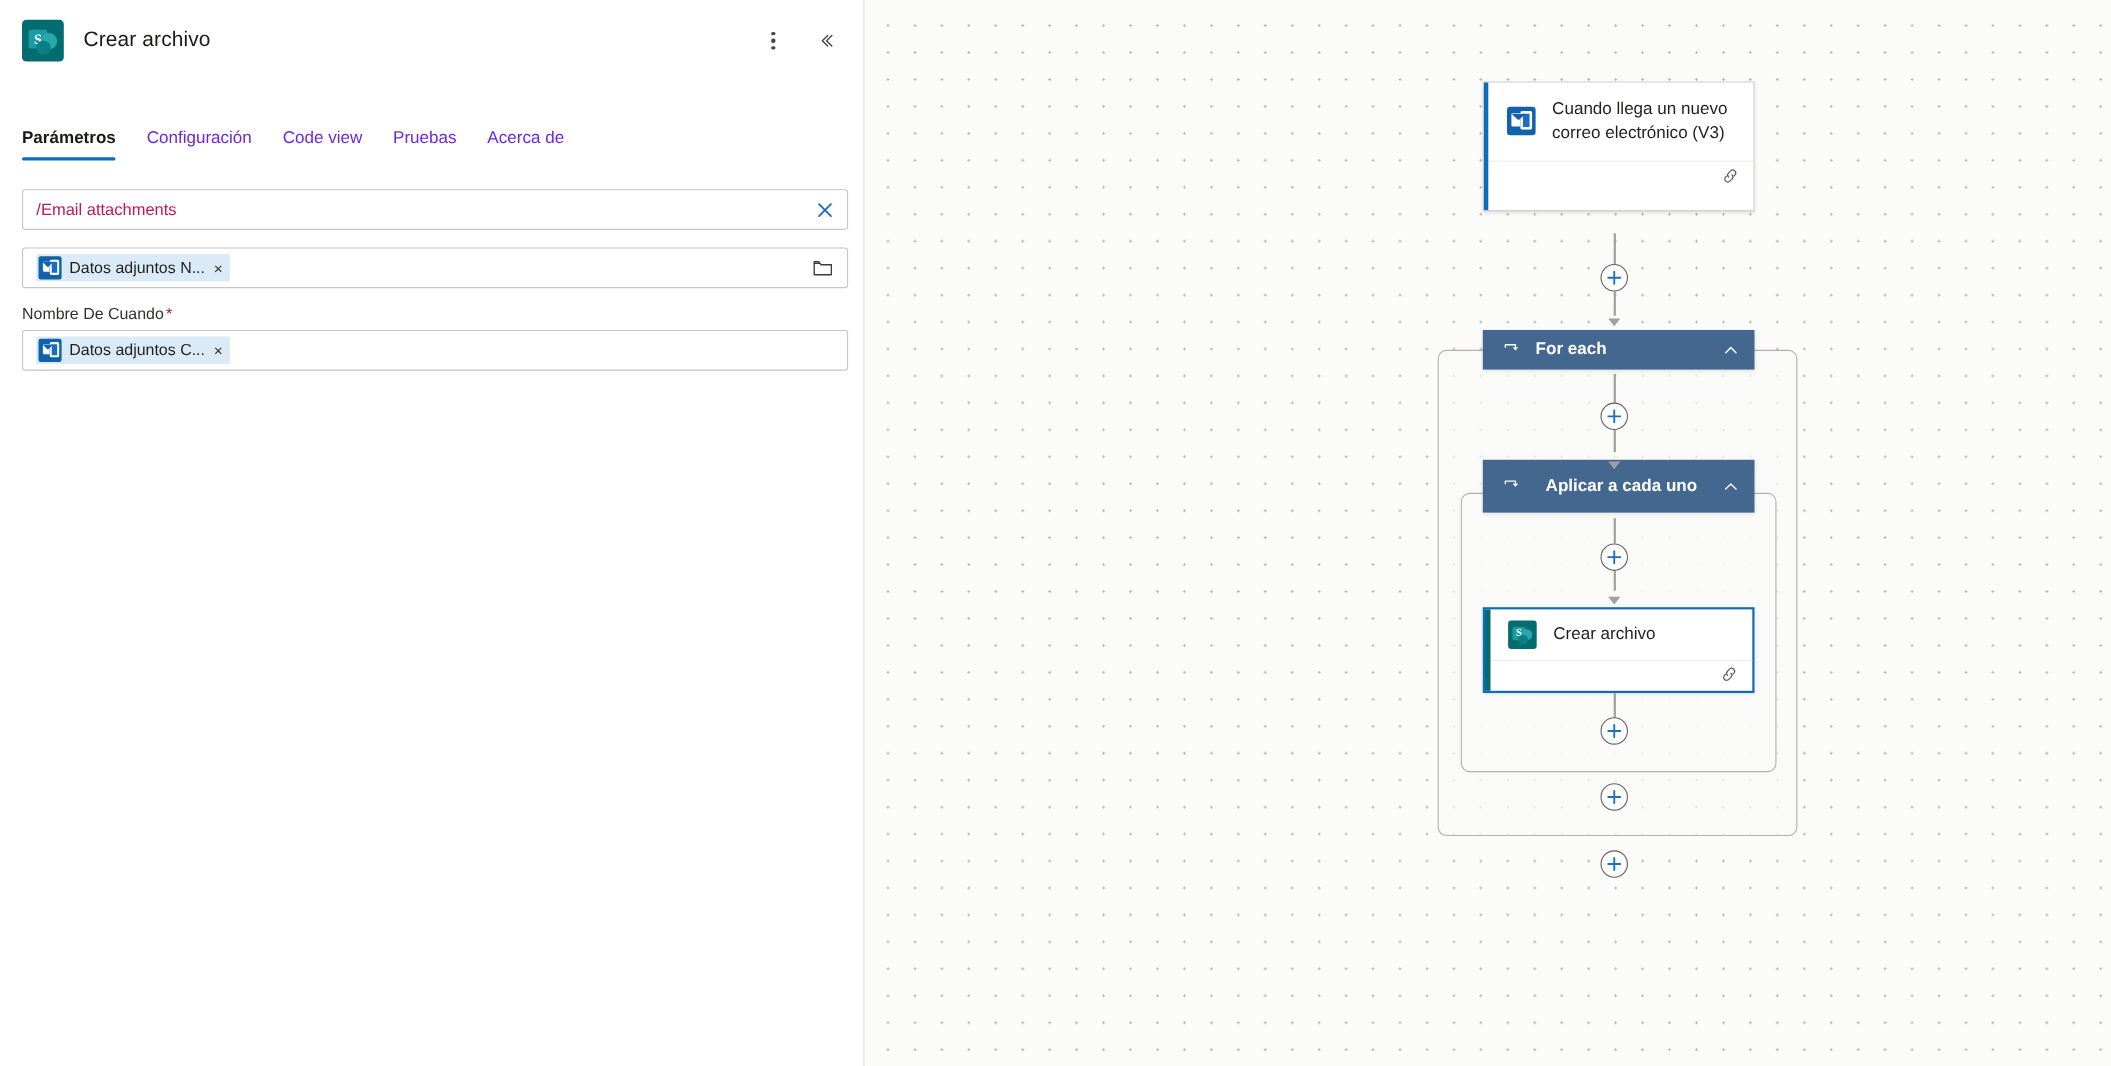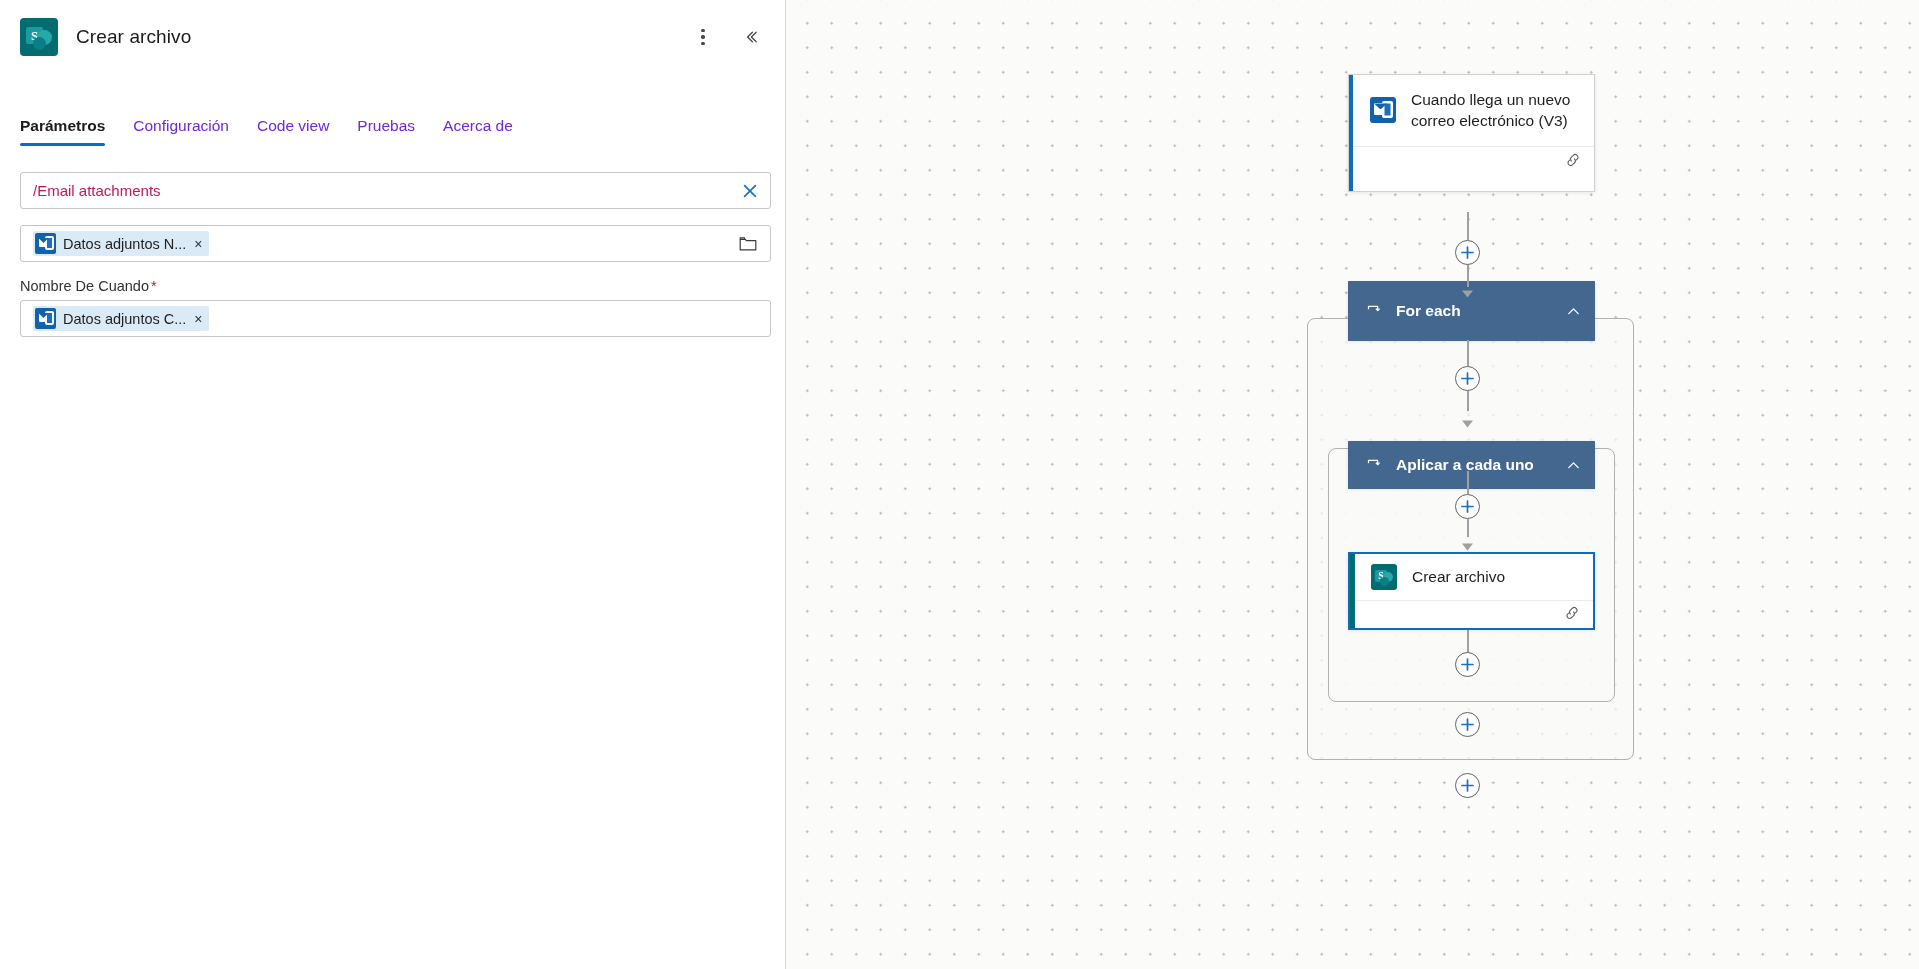--- a/index.html
+++ b/index.html
@@ -409,21 +409,21 @@
         <path d="M6.5 1v11M1 6.5h11" stroke="#1c6ec2" stroke-width="1.7" stroke-linecap="round"></path>
       </svg>
     </div>
     <div class="conn-line" style="left:681px; top:265px; height:22px;"></div>
     <div class="arrow-head" style="left:675px; top:284px;">
       <svg width="13" height="10" viewBox="0 0 13 10" aria-hidden="true">
           <path d="M6.5 9.5 1 2.5h11z" fill="#a0a0a0"></path>
         </svg>
     </div>
 
-    <div class="scope-head" style="left:562px; top:281px; width:247px; height:60px;">
+    <div class="scope-head" style="left:562px; top:300px; width:247px; height:36px;">
       <span class="loop-icon">
         <svg width="16" height="16" viewBox="0 0 16 16" fill="none" aria-hidden="true">
           <path d="M2.5 6.2V3.4h9.2v4.3" stroke="#ffffff" stroke-width="1.2" stroke-linejoin="round"></path>
           <path d="M11.7 7.7 13.2 6M11.7 7.7 10.2 6" stroke="#ffffff" stroke-width="1.2" stroke-linecap="round"></path>
           <path d="M2.5 6.2v6.4h8" stroke="#ffffff" stroke-width="1.2" stroke-linejoin="round" opacity="0"></path>
         </svg>
       </span>
       <span class="scope-title">For each</span>
       <span class="chev">
         <svg width="15" height="15" viewBox="0 0 15 15" fill="none" aria-hidden="true">
@@ -438,21 +438,21 @@
         <path d="M6.5 1v11M1 6.5h11" stroke="#1c6ec2" stroke-width="1.7" stroke-linecap="round"></path>
       </svg>
     </div>
     <div class="conn-line" style="left:681px; top:391px; height:20px;"></div>
     <div class="arrow-head" style="left:675px; top:414px;">
       <svg width="13" height="10" viewBox="0 0 13 10" aria-hidden="true">
           <path d="M6.5 9.5 1 2.5h11z" fill="#a0a0a0"></path>
         </svg>
     </div>
 
-    <div class="scope-head" style="left:562px; top:441px; width:247px; height:48px;">
+    <div class="scope-head" style="left:562px; top:418px; width:247px; height:48px;text-align:center;">
       <span class="loop-icon">
         <svg width="16" height="16" viewBox="0 0 16 16" fill="none" aria-hidden="true">
           <path d="M2.5 6.2V3.4h9.2v4.3" stroke="#ffffff" stroke-width="1.2" stroke-linejoin="round"></path>
           <path d="M11.7 7.7 13.2 6M11.7 7.7 10.2 6" stroke="#ffffff" stroke-width="1.2" stroke-linecap="round"></path>
         </svg>
       </span>
       <span class="scope-title">Aplicar a cada uno</span>
       <span class="chev">
         <svg width="15" height="15" viewBox="0 0 15 15" fill="none" aria-hidden="true">
           <path d="M2.8 9.6 7.5 4.9l4.7 4.7" stroke="#ffffff" stroke-width="1.3" stroke-linecap="round" stroke-linejoin="round"></path>

